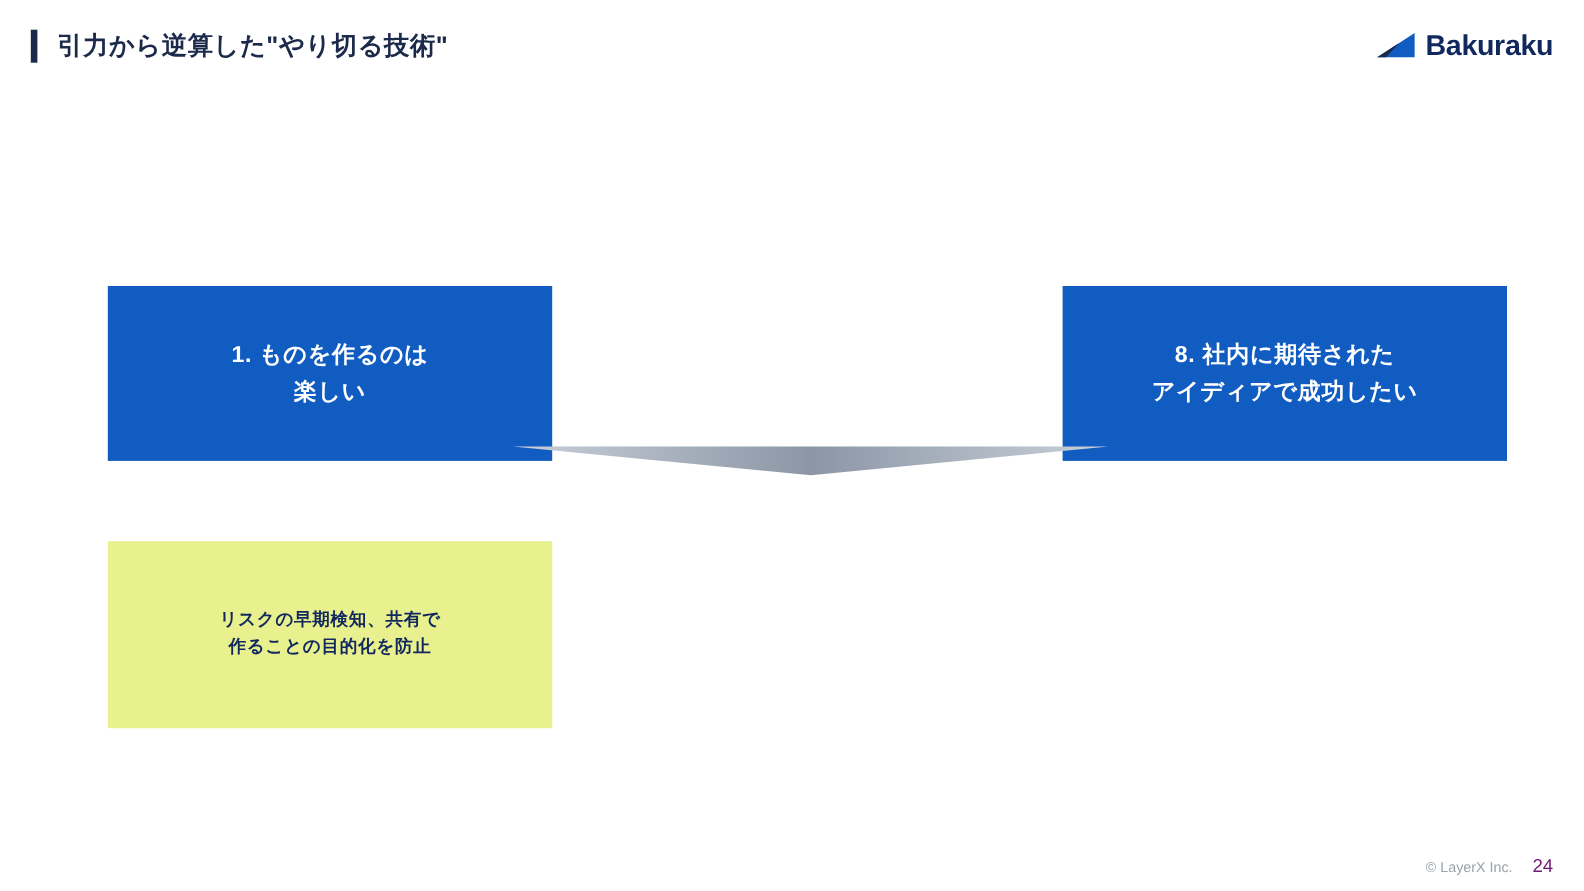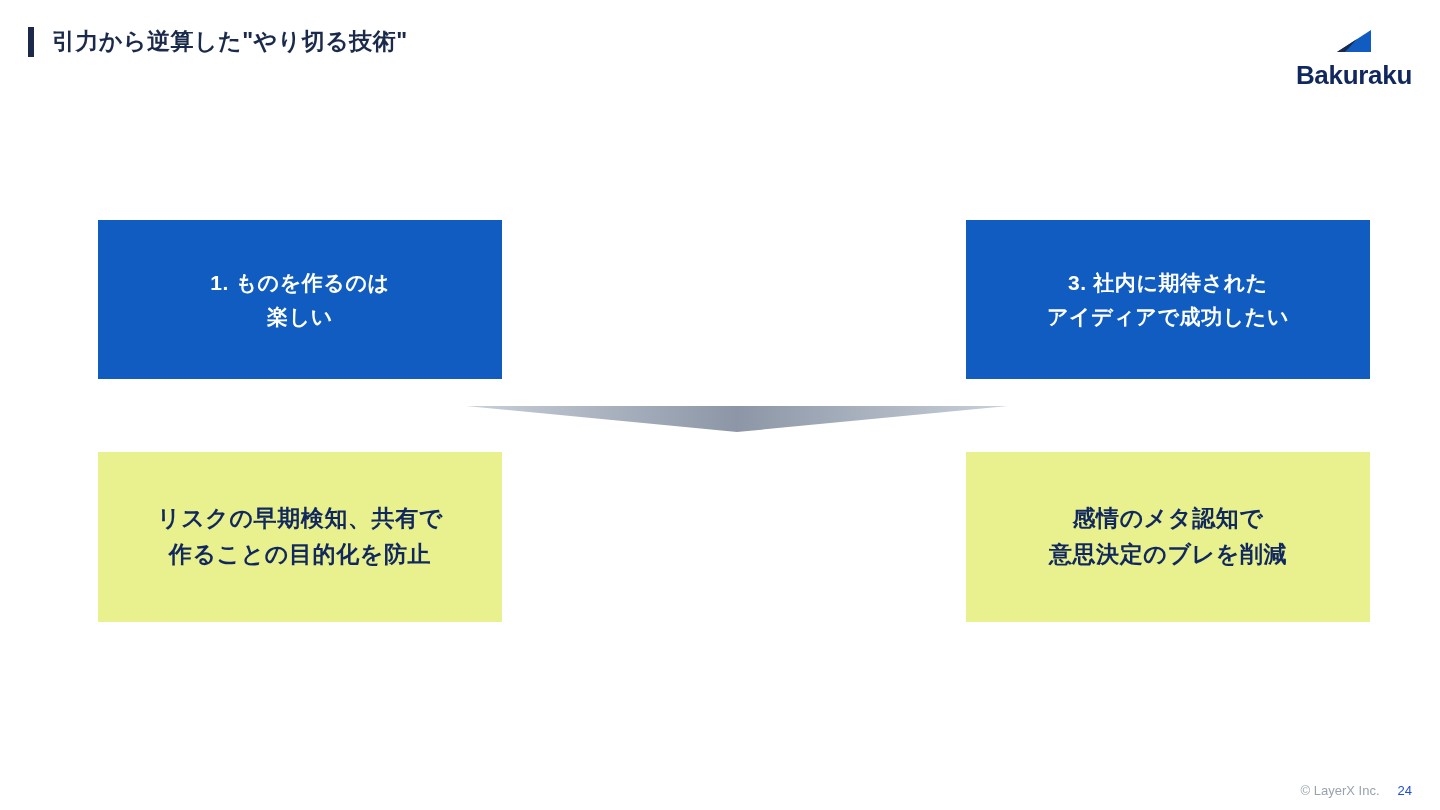--- a/index.html
+++ b/index.html
@@ -41,23 +41,22 @@
     letter-spacing: 0.5px;
     white-space: nowrap;
   }
 
   
   .logo {
     position: absolute;
     right: 28px;
     top: 28px;
     display: flex;
-    align-items: center;
+    align-items: flex-end;
     gap: 8px;
-    flex-direction: column;
   }
   .logo-mark {
     width: 38px;
     height: 26px;
     display: block;
   }
   .logo-text {
     font-size: 26px;
     font-weight: bold;
     color: #11285e;
@@ -73,20 +72,21 @@
     width: 1440px;
     height: 810px;
   }
 
   .row {
     position: absolute;
     left: 98px;
     width: 1272px;
     display: flex;
     justify-content: space-between;
+    margin-top: 40px;
   }
   .row-top { top: 220px; }
   .row-bottom { top: 452px; }
 
   .card {
     width: 404px;
     box-sizing: border-box;
     display: flex;
     align-items: center;
     justify-content: center;
@@ -104,21 +104,21 @@
     color: #11285e;
   }
   .card-text {
     font-size: 21px;
     font-weight: bold;
     line-height: 1.58;
     letter-spacing: 0.6px;
     white-space: pre-line;
   }
   .card-bottom .card-text {
-    font-size: 23px;
+    font-size: 16px;
     line-height: 1.55;
   }
 
   
   .arrow-wrap {
     position: absolute;
     left: 466px;
     top: 405px;
     width: 542px;
     height: 28px;
@@ -130,22 +130,22 @@
     position: absolute;
     right: 28px;
     bottom: 12px;
     display: flex;
     align-items: baseline;
     gap: 18px;
     color: #9aa3ad;
     font-size: 13px;
   }
   .page-number {
-    color: #1d4ed8;
-    font-size: 13px;
+    color: #701a75;
+    font-size: 17px;
   }
 </style>
 </head>
 <body>
 
 <div class="header">
   <div class="title-bar"></div>
   <div class="page-title">引力から逆算した"やり切る技術"</div>
 
   <div class="logo">
@@ -160,21 +160,21 @@
 </div>
 
 <div class="board">
 
   <div class="row row-top">
     <div class="card card-top">
       <span class="card-text">1. ものを作るのは
 楽しい</span>
     </div>
     <div class="card card-top">
-      <span class="card-text">3. 社内に期待された
+      <span class="card-text">8. 社内に期待された
 アイディアで成功したい</span>
     </div>
   </div>
 
   <div class="arrow-wrap">
     <svg width="542" height="28" viewBox="0 0 542 28" xmlns="http://www.w3.org/2000/svg">
       <defs>
         <linearGradient id="arrowGrad" x1="0" y1="0" x2="1" y2="0">
           <stop offset="0%" stop-color="#c9d0d9"></stop>
           <stop offset="50%" stop-color="#8c96a6"></stop>
@@ -183,24 +183,20 @@
       </defs>
       <polygon points="0,1 542,1 271,27" fill="url(#arrowGrad)"></polygon>
     </svg>
   </div>
 
   <div class="row row-bottom">
     <div class="card card-bottom">
       <span class="card-text">リスクの早期検知、共有で
 作ることの目的化を防止</span>
     </div>
-    <div class="card card-bottom">
-      <span class="card-text">感情のメタ認知で
-意思決定のブレを削減</span>
-    </div>
   </div>
 
 </div>
 
 <div class="footer">
   <span>© LayerX Inc.</span>
   <span class="page-number">24</span>
 </div>
 
 </body></html>

